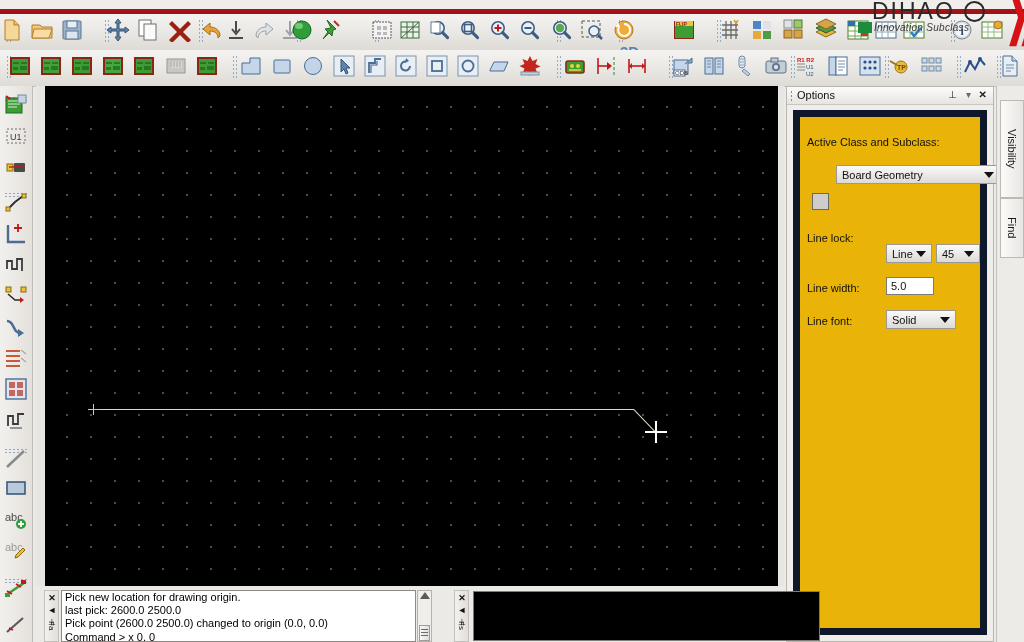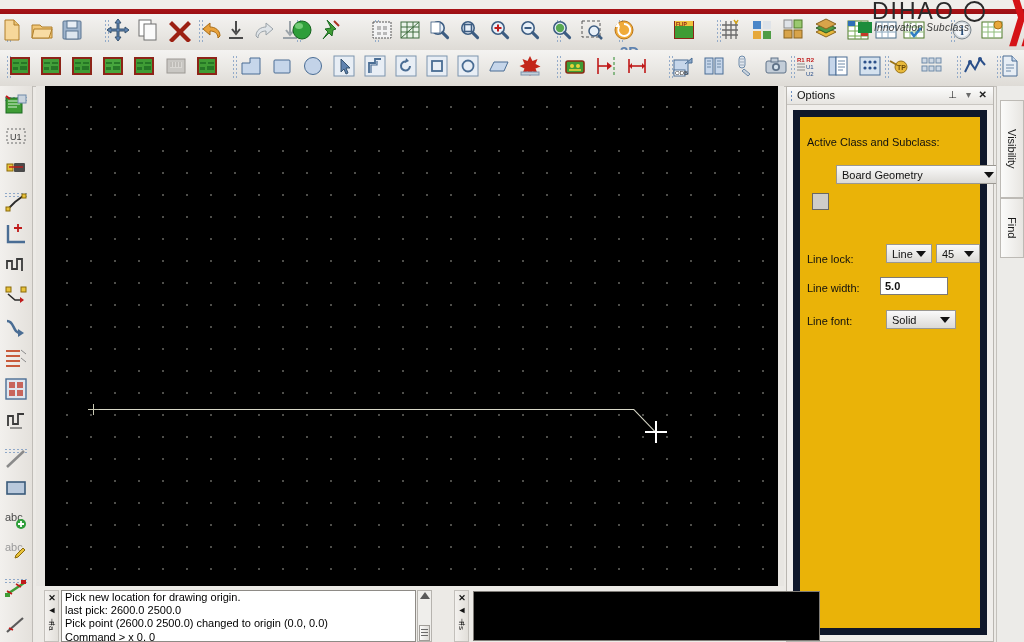--- a/index.html
+++ b/index.html
@@ -715,32 +715,32 @@
   <div id="optBody">
     <div class="olabel" style="left:7px;top:19px;">Active Class and Subclass:</div>
 
     <div class="ocombo" style="left:36px;top:48px;width:164px;">
       <span>Board Geometry</span>
       <span class="arrow"></span>
     </div>
 
     <div class="sw" style="left:12px;top:76px;background:#cfcdc9;"></div>
 
-    <div class="olabel" style="left:7px;top:136px;">Line lock:</div>
+    <div class="olabel" style="left:7px;top:115px;">Line lock:</div>
     <div class="ocombo" style="left:86px;top:127px;width:46px;">
       <span style="overflow:hidden;white-space:nowrap;width:22px;display:block;">Line</span>
       <span class="arrow"></span>
     </div>
     <div class="ocombo" style="left:136px;top:127px;width:44px;">
       <span>45</span>
       <span class="arrow"></span>
     </div>
 
     <div class="olabel" style="left:7px;top:165px;">Line width:</div>
-    <div class="otext" style="left:80px;top:160px;width:68px;font-weight:bold;">
+    <div class="otext" style="left:86px;top:160px;width:48px;">
       <span>5.0</span>
     </div>
 
     <div class="olabel" style="left:7px;top:198px;">Line font:</div>
     <div class="ocombo" style="left:86px;top:193px;width:70px;">
       <span>Solid</span>
       <span class="arrow"></span>
     </div>
   </div>
 </div>

